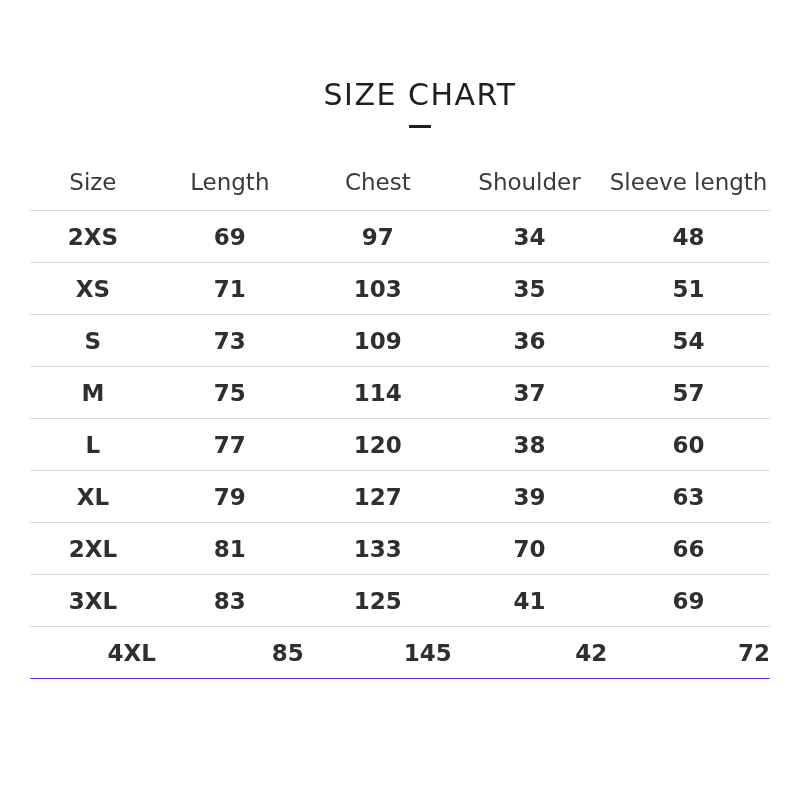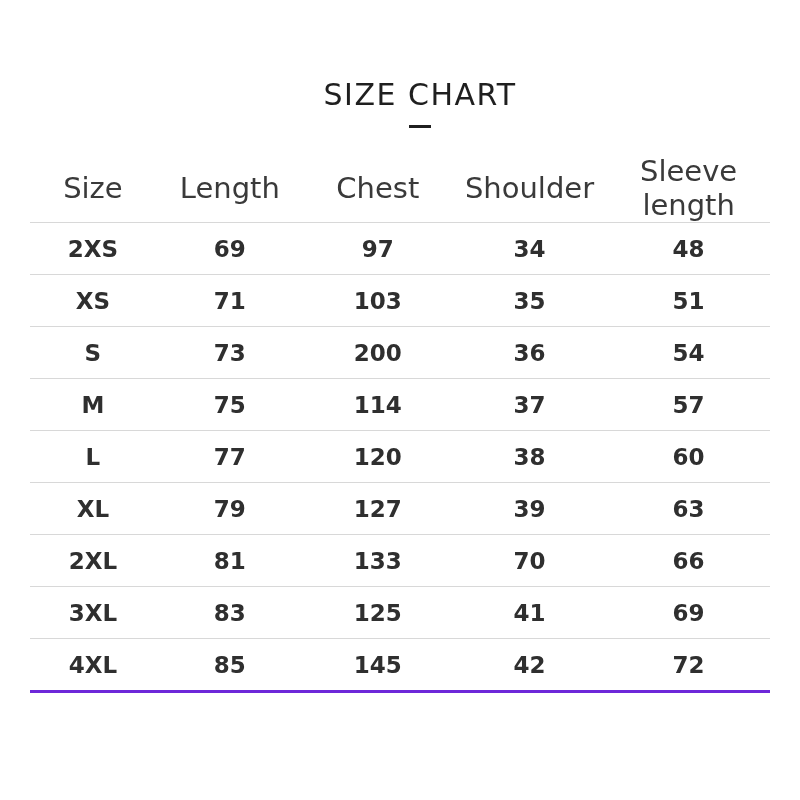--- a/index.html
+++ b/index.html
@@ -51,31 +51,32 @@
   table.size-table td {
     font-weight: 400;
     font-size: 23px;
     color: #2f2f2f;
     text-align: center;
     padding: 0;
     height: 51px;
     vertical-align: middle;
   }
   table.size-table thead th {
-    font-size: 29px;
+    font-size: 23px;
     color: #3a3a3a;
     height: 56px;
     border-bottom: 1px solid #d8d8d8;
   }
   table.size-table tbody td {
     border-bottom: 1px solid #d8d8d8;
     font-weight: bold;
   }
   table.size-table tbody tr:last-child td {
-    border-bottom: 3px solid #6d28d9;
+    border-bottom: 1px solid #6d28d9;
+    text-align: right;
   }
   col.c-size { width: 17%; }
   col.c-len  { width: 20%; }
   col.c-chest{ width: 20%; }
   col.c-sh   { width: 21%; }
   col.c-sl   { width: 22%; }
 </style>
 </head>
 <body>
 
@@ -115,21 +116,21 @@
         <tr>
           <td>XS</td>
           <td>71</td>
           <td>103</td>
           <td>35</td>
           <td>51</td>
         </tr>
         <tr>
           <td>S</td>
           <td>73</td>
-          <td>200</td>
+          <td>109</td>
           <td>36</td>
           <td>54</td>
         </tr>
         <tr>
           <td>M</td>
           <td>75</td>
           <td>114</td>
           <td>37</td>
           <td>57</td>
         </tr>

